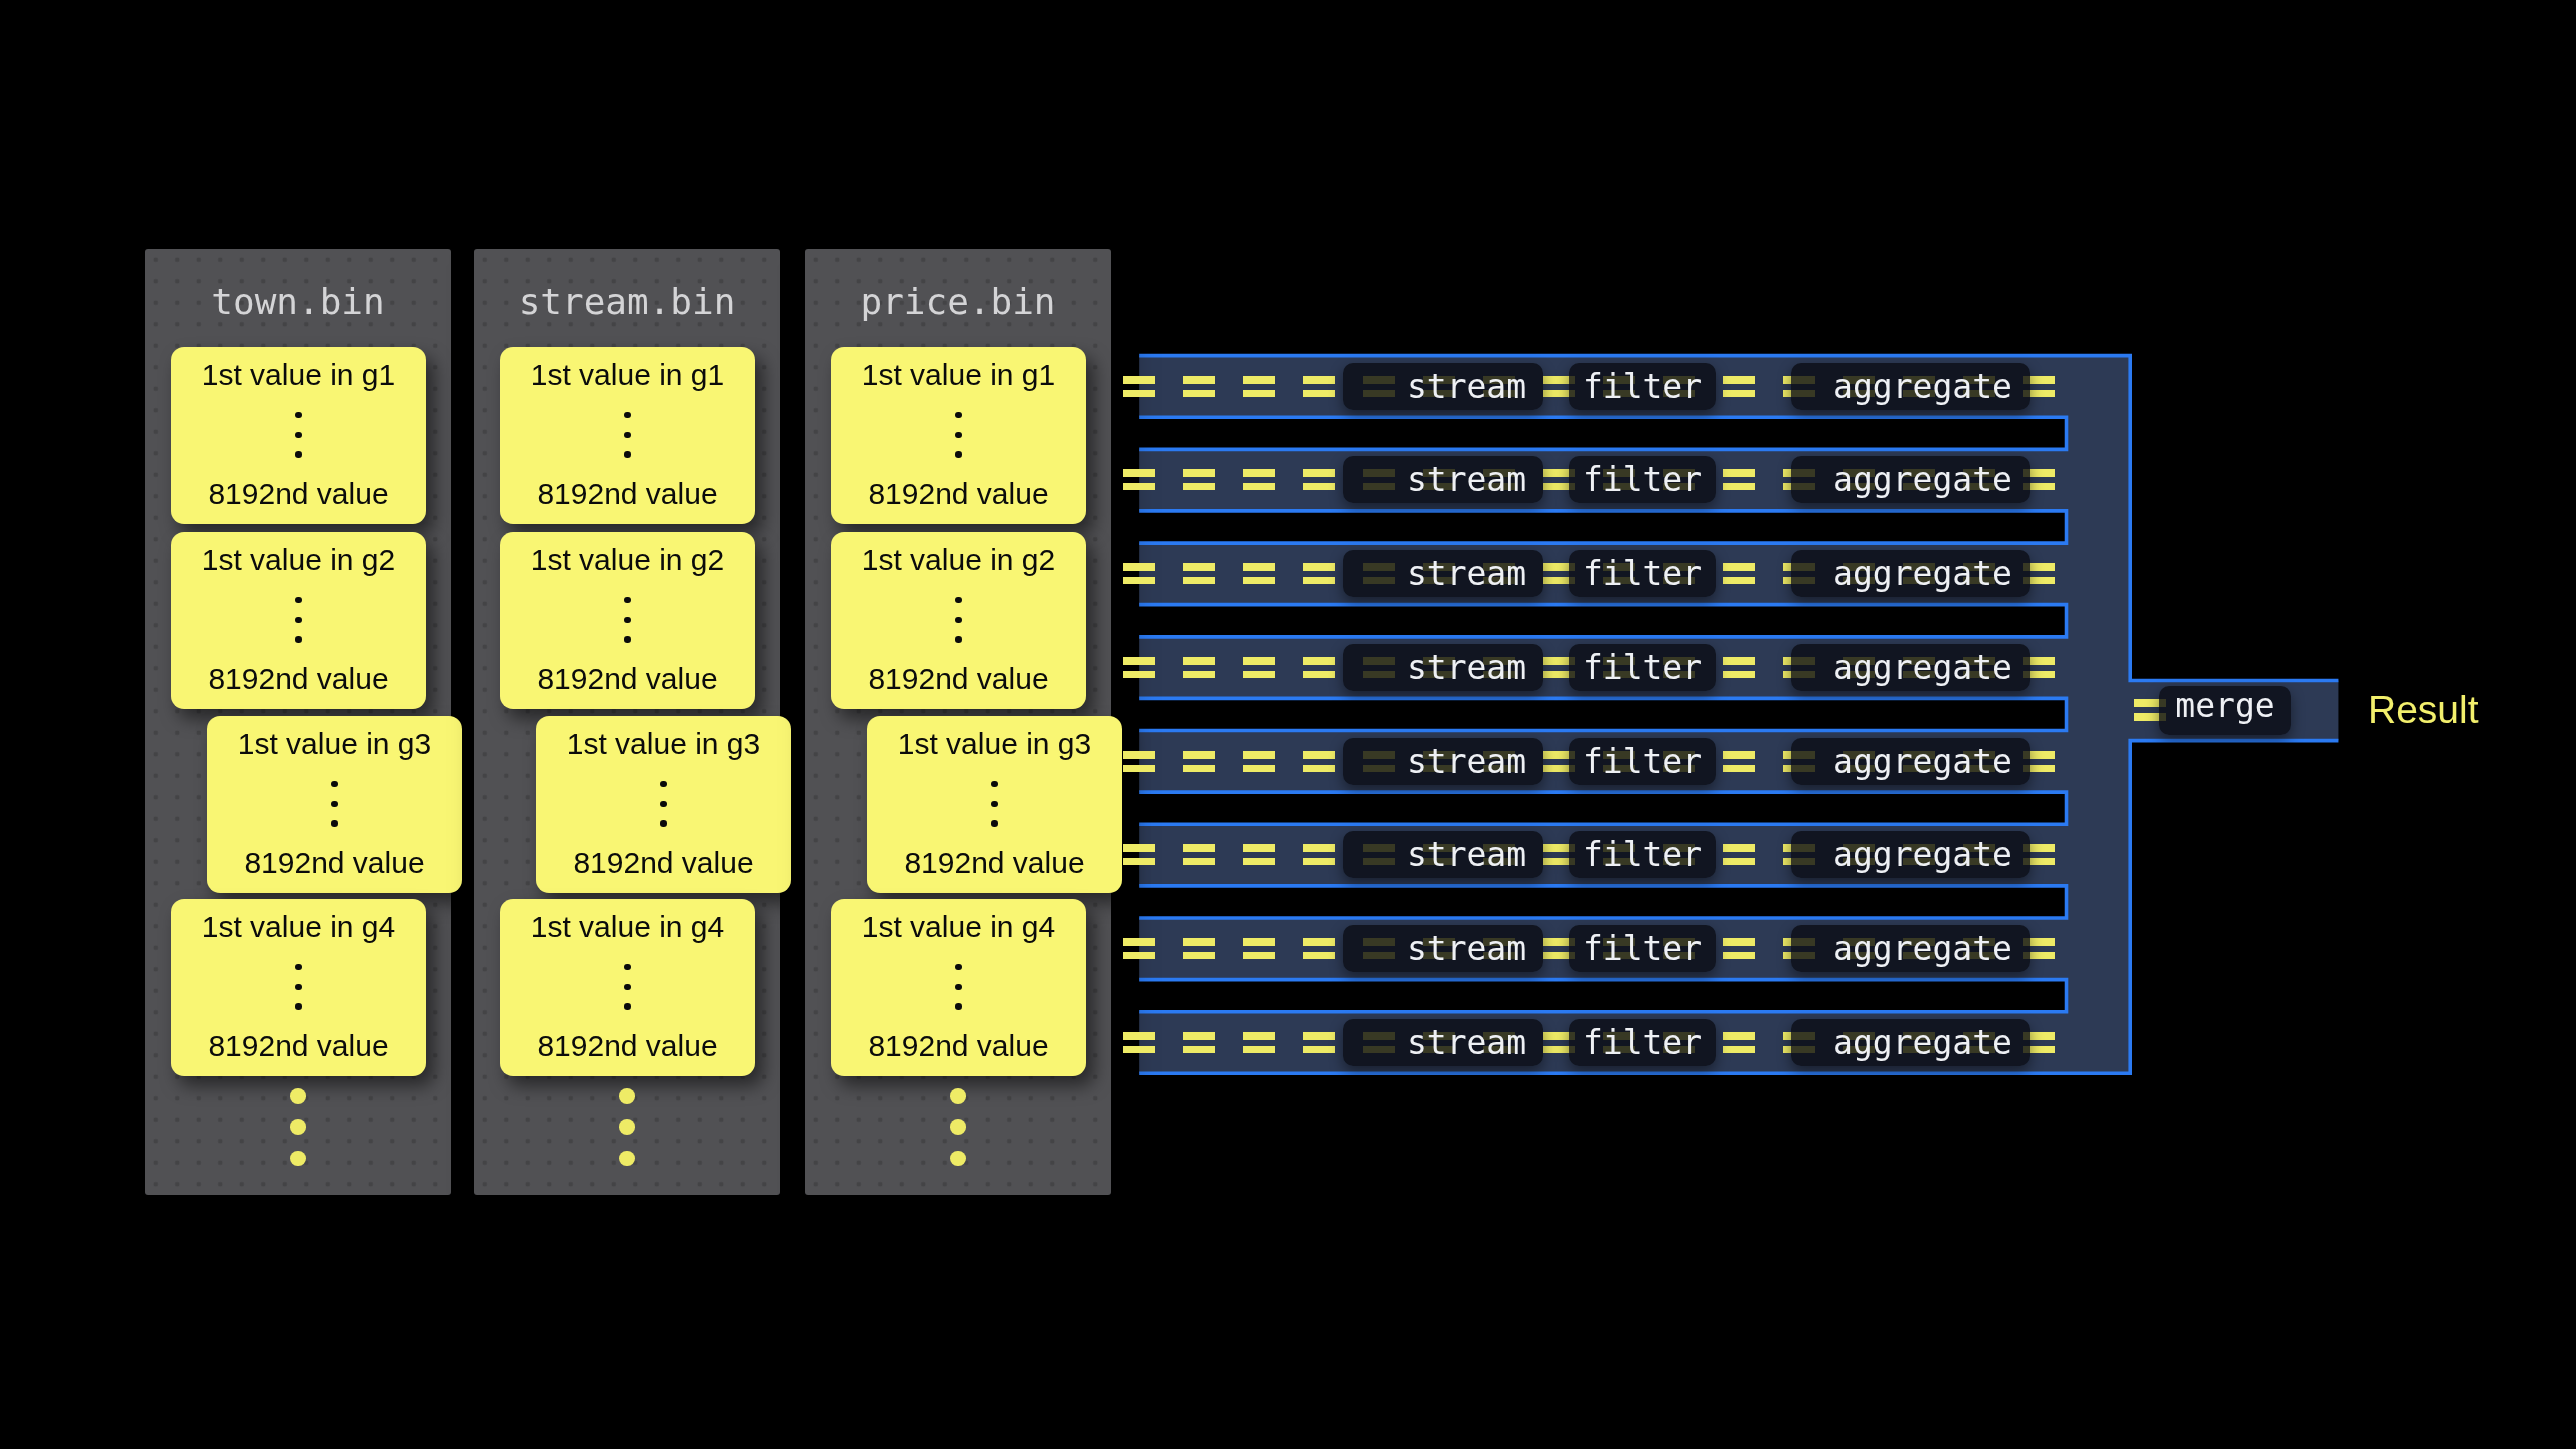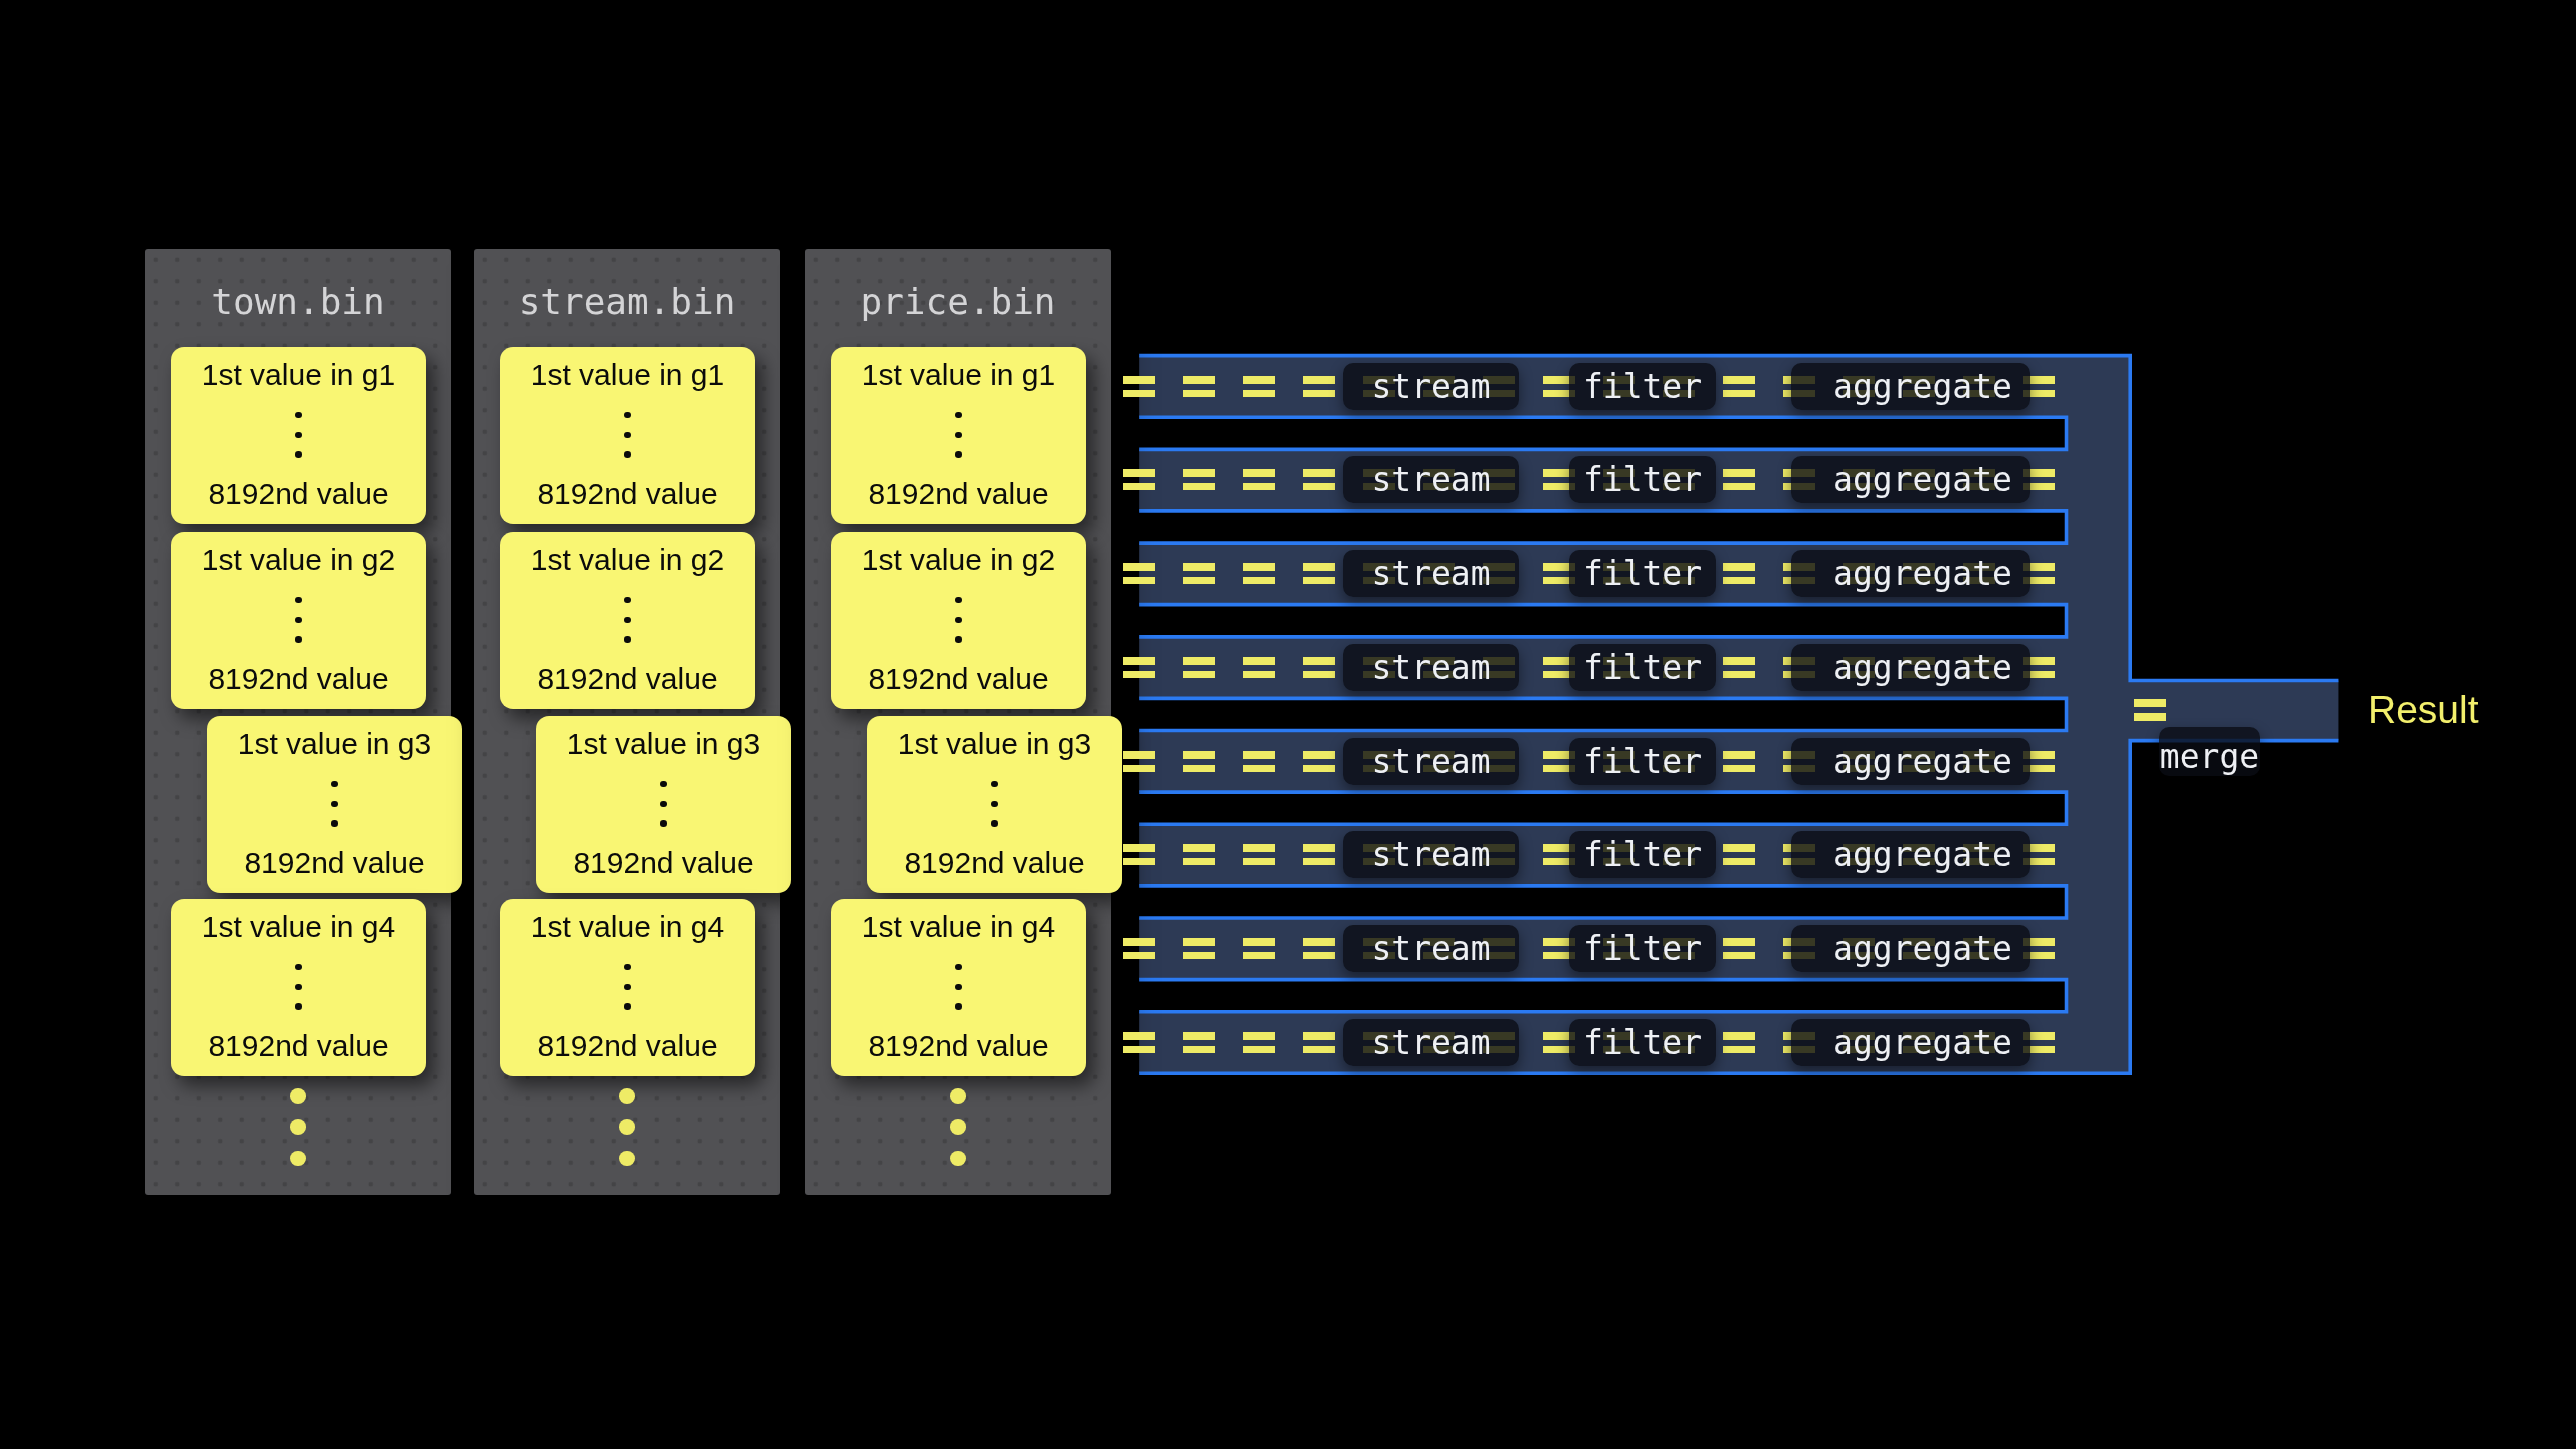--- a/index.html
+++ b/index.html
@@ -165,21 +165,21 @@
     background: var(--label-box-bg, rgba(10,13,20,0.8));
     border-radius: 10px;
     box-shadow: 0 5.7px 14.3px rgba(0,0,0,0.45);
     color: var(--label-text, #eef0f4);
     font-family: "DejaVu Sans Mono", monospace;
     font-size: 33px;
     display: flex;
     align-items: center;
     justify-content: center;
   }
-  .stage-stream    { left: 220px; width: 176px; }
+  .stage-stream    { left: 220px; width: 153px; padding-left: 47px; }
   .stage-filter    { left: 446px; width: 147px; }
   .stage-aggregate { left: 668px; width: 215px; padding-left: 24px; }
 
   
   .merge-stub {
     position: absolute;
     left: 2130px;
     top: 680px;
     width: 208px;
     height: 60px;
@@ -197,32 +197,31 @@
     width: 100%;
     height: 7.9px;
     background: var(--dash, #eeeb66);
   }
   .merge-dash i.bar-top { top: 0; }
   .merge-dash i.bar-bottom { top: 13.6px; }
   .merge-box {
     position: absolute;
     left: 29px;
     top: 5.7px;
-    width: 101px;
+    width: 132px;
     height: 49px;
     background: var(--label-box-bg, rgba(10,13,20,0.8));
     border-radius: 10px;
     box-shadow: 0 5.7px 14.3px rgba(0,0,0,0.45);
     color: var(--label-text, #eef0f4);
     font-family: "DejaVu Sans Mono", monospace;
     font-size: 33px;
     display: flex;
-    align-items: flex-end;
+    align-items: flex-start;
     justify-content: center;
-    margin-top: 41px;
   }
 
   .result-label {
     position: absolute;
     left: 2368px;
     top: 688px;
     font-size: 39px;
     color: var(--result-text, #f2ef6c);
   }
 </style>

